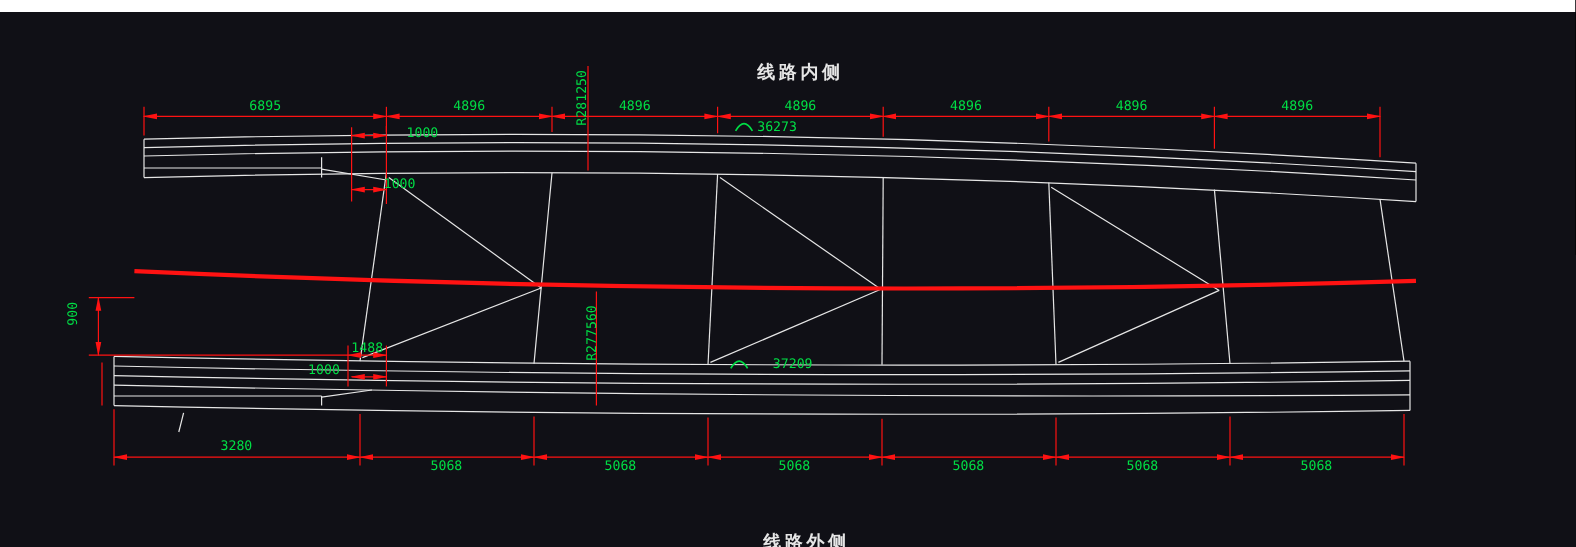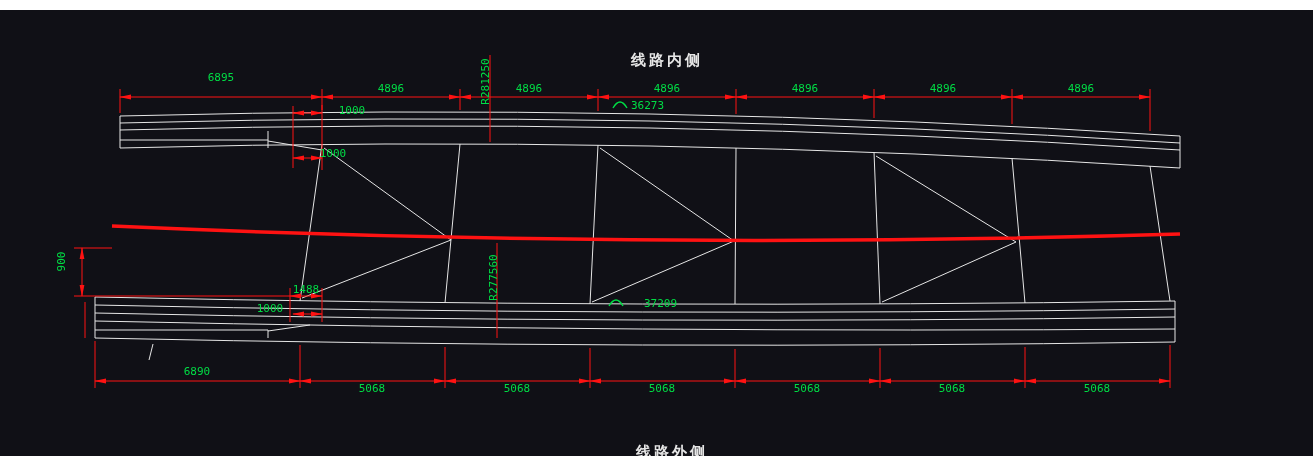--- a/index.html
+++ b/index.html
@@ -17,21 +17,21 @@
     position:absolute;color:var(--text_green,#00e000);
     font-size:11px;line-height:11px;white-space:nowrap;z-index:3;
   }
   .ctr{transform:translateX(-50%);}
   .vdim{text-align:center;transform:rotate(-90deg);}
   .title{
     position:absolute;color:var(--title,#e6e6e6);font-size:15px;line-height:16px;
     letter-spacing:3px;white-space:nowrap;z-index:3;transform:translateX(-50%);
     font-family:"DejaVu Sans","Liberation Sans",sans-serif;font-weight:bold;
   }
-  .arcrow{display:flex;align-items:flex-start;gap:3px;}
+  .arcrow{display:flex;align-items:center;gap:3px;}
   .arcicon{display:block;margin-bottom:1px;}
 </style>
 </head>
 <body>
 
 <div class="canvas">
   <div class="topstrip"></div>
 
   <svg class="draw" width="1313" height="456" viewBox="0 0 1313 456">
     <defs>
@@ -136,29 +136,29 @@
 
       <line class="rline" x1="74" y1="248" x2="112" y2="248"></line>
       <line class="rline" x1="82" y1="248" x2="82" y2="296" marker-start="url(#arw)" marker-end="url(#arw)"></line>
       <line class="rline" x1="85" y1="302" x2="85" y2="338"></line>
     </g>
   </svg>
 
   <div class="title" style="left:667px;top:52px;">线路内侧</div>
   <div class="title" style="left:672px;top:444px;">线路外侧</div>
 
-  <span class="dim ctr" style="left:221px;top:72px;">6895</span>
+  <span class="dim ctr" style="left:221px;top:83px;">6895</span>
   <span class="dim ctr" style="left:391px;top:83px;">4896</span>
   <span class="dim ctr" style="left:529px;top:83px;">4896</span>
   <span class="dim ctr" style="left:667px;top:83px;">4896</span>
   <span class="dim ctr" style="left:805px;top:83px;">4896</span>
   <span class="dim ctr" style="left:943px;top:83px;">4896</span>
   <span class="dim ctr" style="left:1081px;top:83px;">4896</span>
 
-  <span class="dim ctr" style="left:197px;top:366px;">6890</span>
+  <span class="dim ctr" style="left:197px;top:366px;">3280</span>
   <span class="dim ctr" style="left:372px;top:383px;">5068</span>
   <span class="dim ctr" style="left:517px;top:383px;">5068</span>
   <span class="dim ctr" style="left:662px;top:383px;">5068</span>
   <span class="dim ctr" style="left:807px;top:383px;">5068</span>
   <span class="dim ctr" style="left:952px;top:383px;">5068</span>
   <span class="dim ctr" style="left:1097px;top:383px;">5068</span>
 
   <span class="dim ctr" style="left:352px;top:105px;">1000</span>
   <span class="dim ctr" style="left:333px;top:148px;">1000</span>
   <span class="dim ctr" style="left:306px;top:284px;">1488</span>

